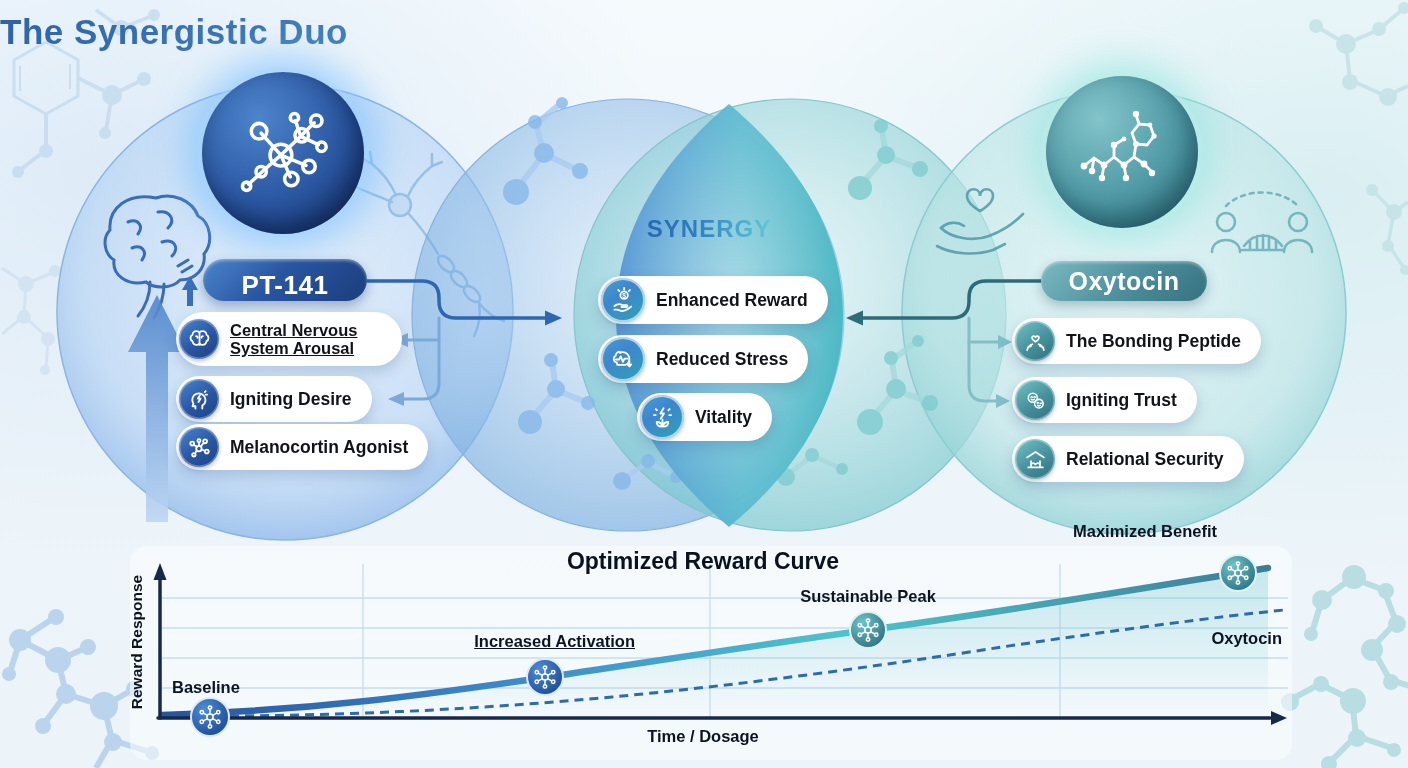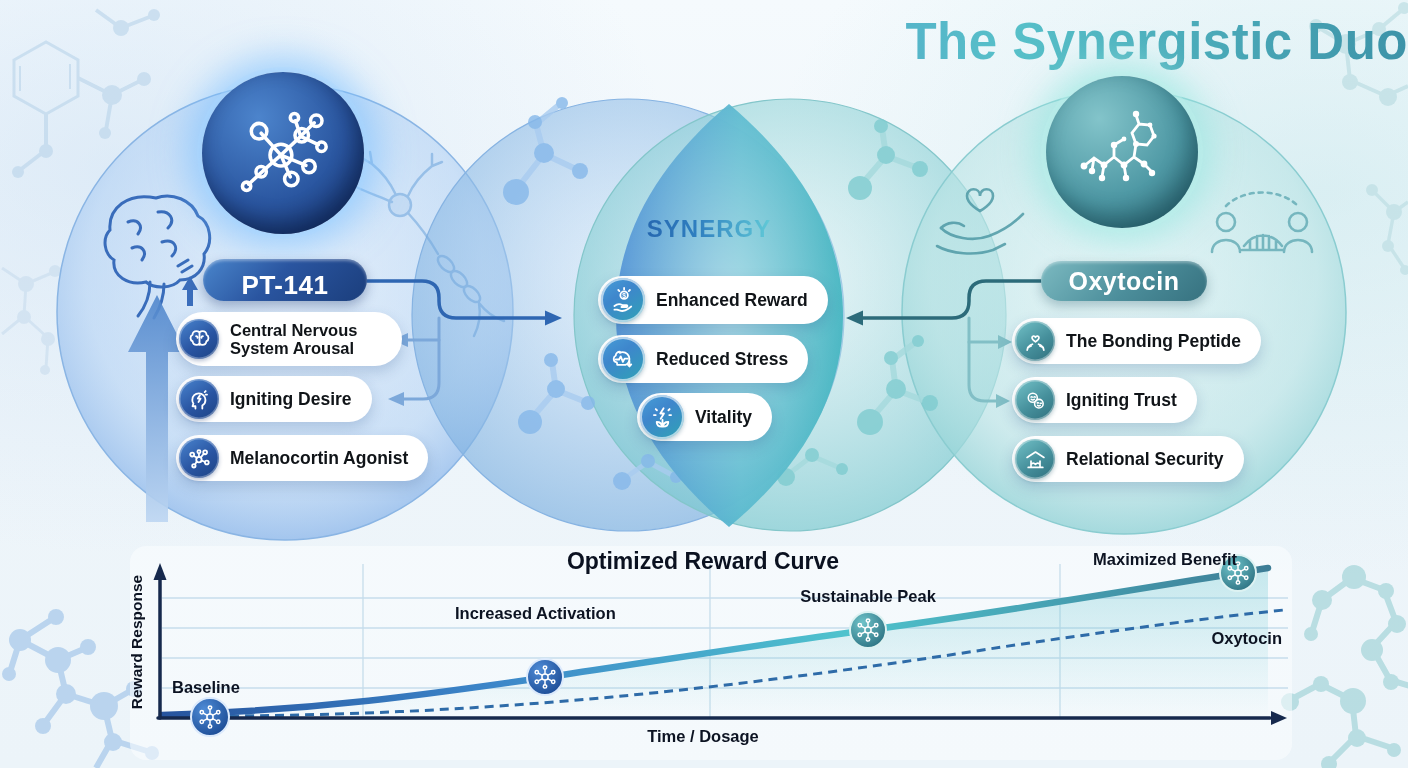--- a/index.html
+++ b/index.html
@@ -9,22 +9,22 @@
     background:
       radial-gradient(900px 620px at 8% 22%, rgba(188,214,240,.38), transparent 62%),
       radial-gradient(900px 620px at 94% 25%, rgba(178,224,228,.38), transparent 62%),
       linear-gradient(180deg,#f5fafd 0%,#eef5fa 55%,#ecf4f9 100%);
   }
   .abs{position:absolute;}
   svg{display:block;}
 
   
   #main-title{
-    position:absolute;left:0;right:0;top:12px;margin:0;text-align:right;
-    font-size:51px;font-weight:bold;letter-spacing:.5px;
+    position:absolute;left:0;right:0;top:12px;margin:0;text-align:left;
+    font-size:35px;font-weight:bold;letter-spacing:.5px;
     background:linear-gradient(90deg,#2f63a8 0%,#4f8ec9 38%,#57c0c9 72%,#3d93a8 100%);
     -webkit-background-clip:text;background-clip:text;color:transparent;
   }
 
   
   .badge{position:absolute;border-radius:50%;display:flex;align-items:center;justify-content:center;}
   #pt-badge{
     left:202px;top:72px;width:162px;height:162px;
     background:radial-gradient(circle at 35% 28%,#4c84cc 0%,#2a56a0 55%,#132f66 100%);
     box-shadow:0 0 34px 16px rgba(120,190,255,.6), 0 0 0 5px rgba(210,235,255,.35), inset -6px -10px 22px rgba(0,10,40,.45);
@@ -64,30 +64,30 @@
   .ficon svg{width:27px;height:27px;}
   .side-l .ficon{background:linear-gradient(145deg,#4a86d0 0%,#2a55a2 55%,#1c4284 100%);
     box-shadow:inset 0 0 0 1.5px rgba(255,255,255,.3), 0 2px 4px rgba(20,50,110,.3);}
   .side-m .ficon{background:linear-gradient(145deg,#48a0d8 0%,#3e86cc 40%,#2fa3b5 100%);
     box-shadow:inset 0 0 0 2px rgba(255,255,255,.6), 0 2px 4px rgba(20,80,110,.3);}
   .side-r .ficon{background:linear-gradient(145deg,#74c3c9 0%,#46909c 55%,#2f6f7d 100%);
     box-shadow:inset 0 0 0 1.5px rgba(255,255,255,.35), 0 2px 4px rgba(20,80,95,.3);}
   .side-m{height:48px;}
   .side-m .ficon{width:44px;height:44px;}
   .side-m .ficon svg{width:29px;height:29px;}
-  #pill-cns{height:54px;}
+  #pill-cns{height:54px;text-decoration:underline;}
   #pill-cns .fpill-label{white-space:normal;width:152px;line-height:1.12;font-size:16.5px;}
 
   
   .chart-label{position:absolute;font-weight:bold;color:#0c1322;font-size:16.5px;}
   #chart-title{left:433px;top:548px;width:540px;text-align:center;font-size:23px;color:#0a1120;}
   #lbl-baseline{left:172px;top:678px;}
-  #lbl-increased{left:455px;top:604px;width:180px;text-align:left;}
+  #lbl-increased{left:455px;top:632px;width:180px;text-align:right;text-decoration:underline;}
   #lbl-sustainable{left:776px;top:587px;width:184px;text-align:center;}
-  #lbl-maximized{left:1053px;top:550px;width:184px;text-align:right;}
+  #lbl-maximized{left:1053px;top:522px;width:184px;text-align:center;}
   #lbl-oxytocin{left:1186px;top:629px;width:96px;text-align:right;}
   #lbl-xaxis{left:620px;top:727px;width:166px;text-align:center;}
   #lbl-yaxis{left:56px;top:632px;width:164px;height:20px;text-align:center;
     transform:rotate(-90deg);font-size:15.5px;}
 </style>
 </head>
 <body>
 
 <div id="stage">
 
@@ -433,21 +433,21 @@
   </div>
   <div class="fpill side-l" style="left:176px;top:376px">
     <span class="ficon">
       <svg viewBox="0 0 24 24" stroke="#fff" stroke-width="1.6" fill="none" stroke-linecap="round" stroke-linejoin="round">
         <path d="M14.5 20v-2.6c1.7-1.1 2.8-2.9 2.8-5 0-3.2-2.6-5.9-5.9-5.9-3.2 0-5.8 2.6-5.8 5.9 0 1.2.3 2.3 1 3.2L5.8 18h2.6v2"></path>
         <path d="M12.4 8.2l-1.9 3h2.5l-1.9 3 M16.6 5.4l.9-.9 M17.4 7.6h1.3"></path>
       </svg>
     </span>
     <span class="fpill-label">Igniting Desire</span>
   </div>
-  <div class="fpill side-l" style="left:176px;top:435px">
+  <div class="fpill side-l" style="left:176px;top:424px">
     <span class="ficon">
       <svg viewBox="0 0 24 24" stroke="#fff" stroke-width="1.6" fill="none" stroke-linecap="round">
         <circle cx="11.5" cy="13" r="2.4"></circle>
           <circle cx="5.5" cy="8.5" r="1.7"></circle>
           <circle cx="17" cy="6.5" r="1.7"></circle>
         <circle cx="18.5" cy="15.5" r="1.7"></circle>
           <circle cx="7" cy="18.5" r="1.5"></circle>
           <circle cx="11.5" cy="6" r="1.4"></circle>
         <path d="M9.8 11.4L7 9.7 M13.2 11L15.8 7.8 M13.8 13.8l3 1.2 M9.6 14.7l-1.5 2.4 M11.5 10.6V7.5"></path>
       </svg>

